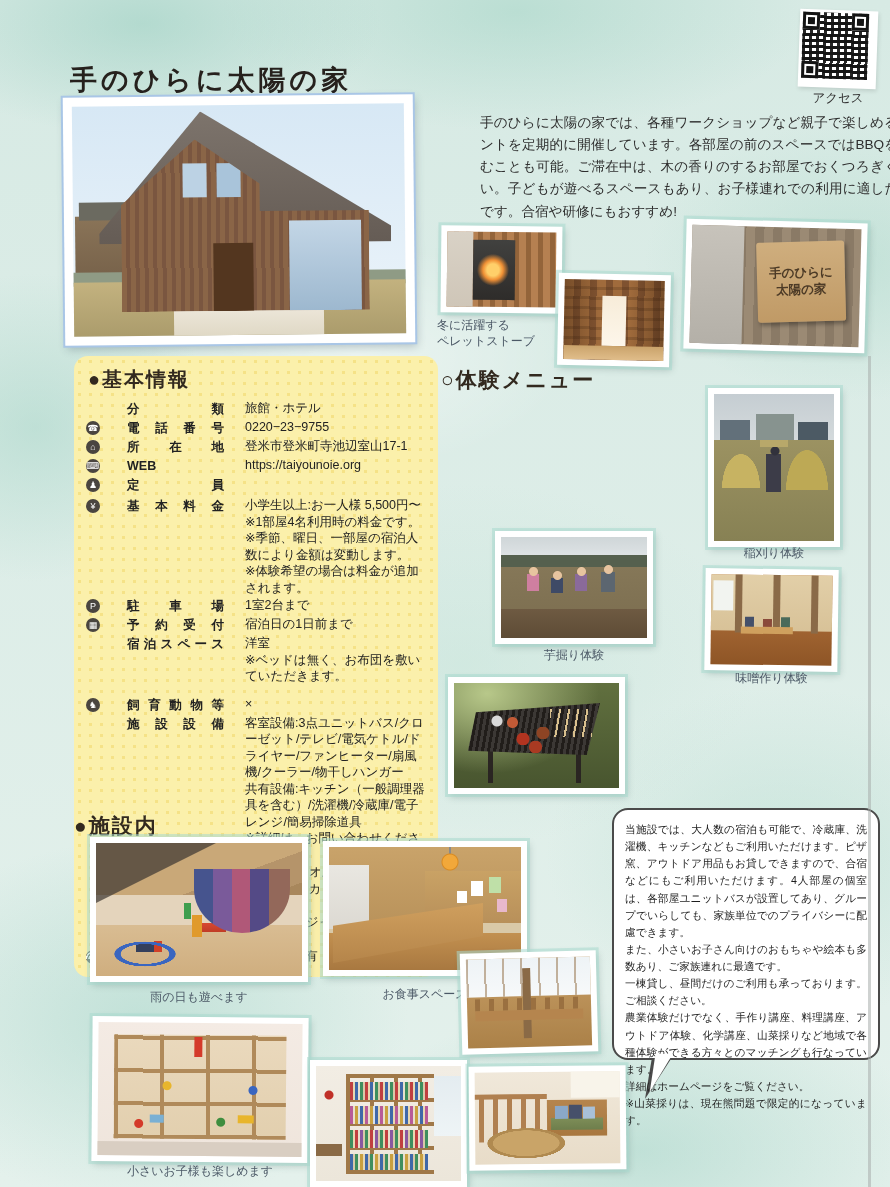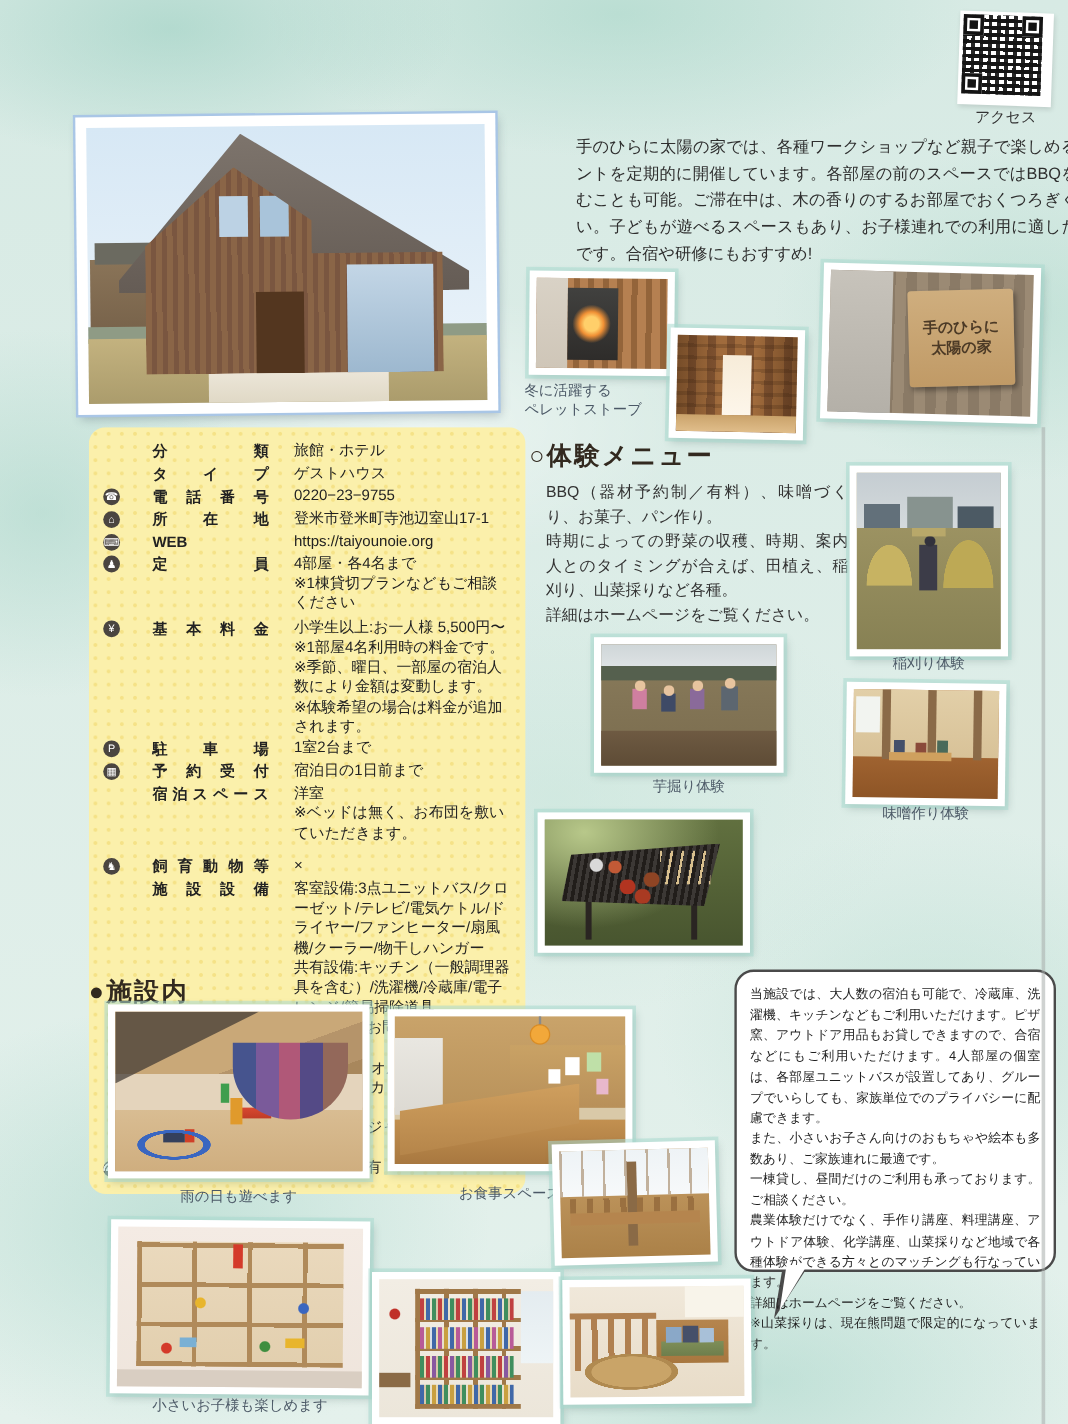--- a/index.html
+++ b/index.html
@@ -288,20 +288,21 @@
   .tail-out{left:645px;top:1057px;width:44px;height:42px;background:#4a4a4a;clip-path:polygon(16% 0,62% 0,0 100%);}
   .tail-in{left:649px;top:1054px;width:36px;height:38px;background:#fff;clip-path:polygon(18% 0,66% 0,2% 100%);}
 
   .edge-line{left:868px;top:356px;width:3px;height:831px;background:#a8adab;opacity:.55;}
 </style>
 </head>
 <body>
 
 <div id="page">
 
+  <h1 class="abs page-title">手のひらに太陽の家</h1>
 
   <div class="abs qr-wrap">
     <div class="qr">
       <div class="fp tl"></div>
       <div class="fp tr"></div>
       <div class="fp bl"></div>
     </div>
   </div>
   <div class="abs qr-caption">アクセス</div>
 
@@ -322,51 +323,45 @@
   </div>
 
   <div class="photo" id="ph-sign">
     <div class="pic pic-sign">
       <div class="sign-board pre">手のひらに
 太陽の家</div>
     </div>
   </div>
 
   <div class="abs info-box">
+    <div class="section-head">●基本情報</div>
 
     <div class="bi-row">
       <span></span>
       <span class="bi-label">分類</span>
       <span class="bi-value pre">旅館・ホテル</span>
     </div>
     <div class="bi-row">
-      <span></span>
-      <span class="bi-label">タイプ</span>
-      <span class="bi-value pre">ゲストハウス</span>
-    </div>
-    <div class="bi-row">
       <span class="ic">☎</span>
       <span class="bi-label">電話番号</span>
       <span class="bi-value pre">0220−23−9755</span>
     </div>
     <div class="bi-row">
       <span class="ic">⌂</span>
       <span class="bi-label">所在地</span>
       <span class="bi-value pre">登米市登米町寺池辺室山17-1</span>
     </div>
     <div class="bi-row">
       <span class="ic">⌨</span>
       <span class="bi-label">WEB</span>
       <span class="bi-value pre">https://taiyounoie.org</span>
     </div>
     <div class="bi-row">
       <span class="ic">♟</span>
       <span class="bi-label">定員</span>
-      <span class="bi-value pre">4部屋・各4名まで
-※1棟貸切プランなどもご相談ください</span>
     </div>
     <div class="bi-row gap-sm">
       <span class="ic">¥</span>
       <span class="bi-label">基本料金</span>
       <span class="bi-value pre">小学生以上:お一人様 5,500円〜
 ※1部屋4名利用時の料金です。
 ※季節、曜日、一部屋の宿泊人数により金額は変動します。
 ※体験希望の場合は料金が追加されます。</span>
     </div>
     <div class="bi-row">
@@ -404,23 +399,20 @@
 ※浴衣やパジャマなどはありません</span>
     </div>
     <div class="bi-row">
       <span class="ic wifi"></span>
       <span class="bi-label small">インターネット環境</span>
       <span class="bi-value pre">○:無線LAN有</span>
     </div>
   </div>
 
   <div class="abs section-head exp-head">○体験メニュー</div>
-  <div class="abs exp-body pre">BBQ（器材予約制／有料）、味噌づくり、お菓子、パン作り。
-時期によっての野菜の収穫、時期、案内人とのタイミングが合えば、田植え、稲刈り、山菜採りなど各種。
-詳細はホームページをご覧ください。</div>
 
   <div class="photo" id="ph-rice">
     <div class="pic pic-rice"></div>
   </div>
   <div class="abs caption" style="left:708px;top:546px;width:132px;">稲刈り体験</div>
 
   <div class="photo" id="ph-imo">
     <div class="pic pic-imo"></div>
   </div>
   <div class="abs caption" style="left:495px;top:648px;width:158px;">芋掘り体験</div>

